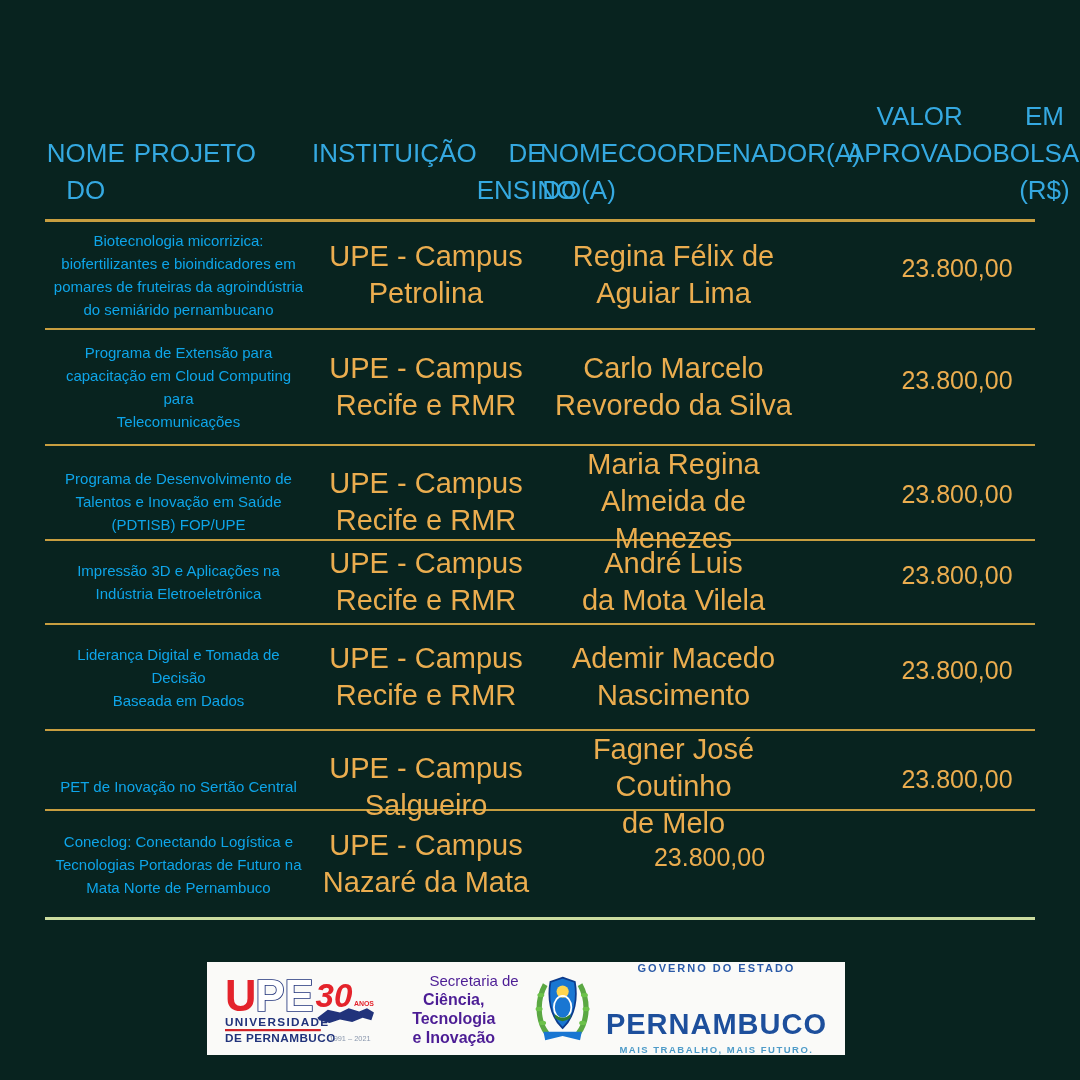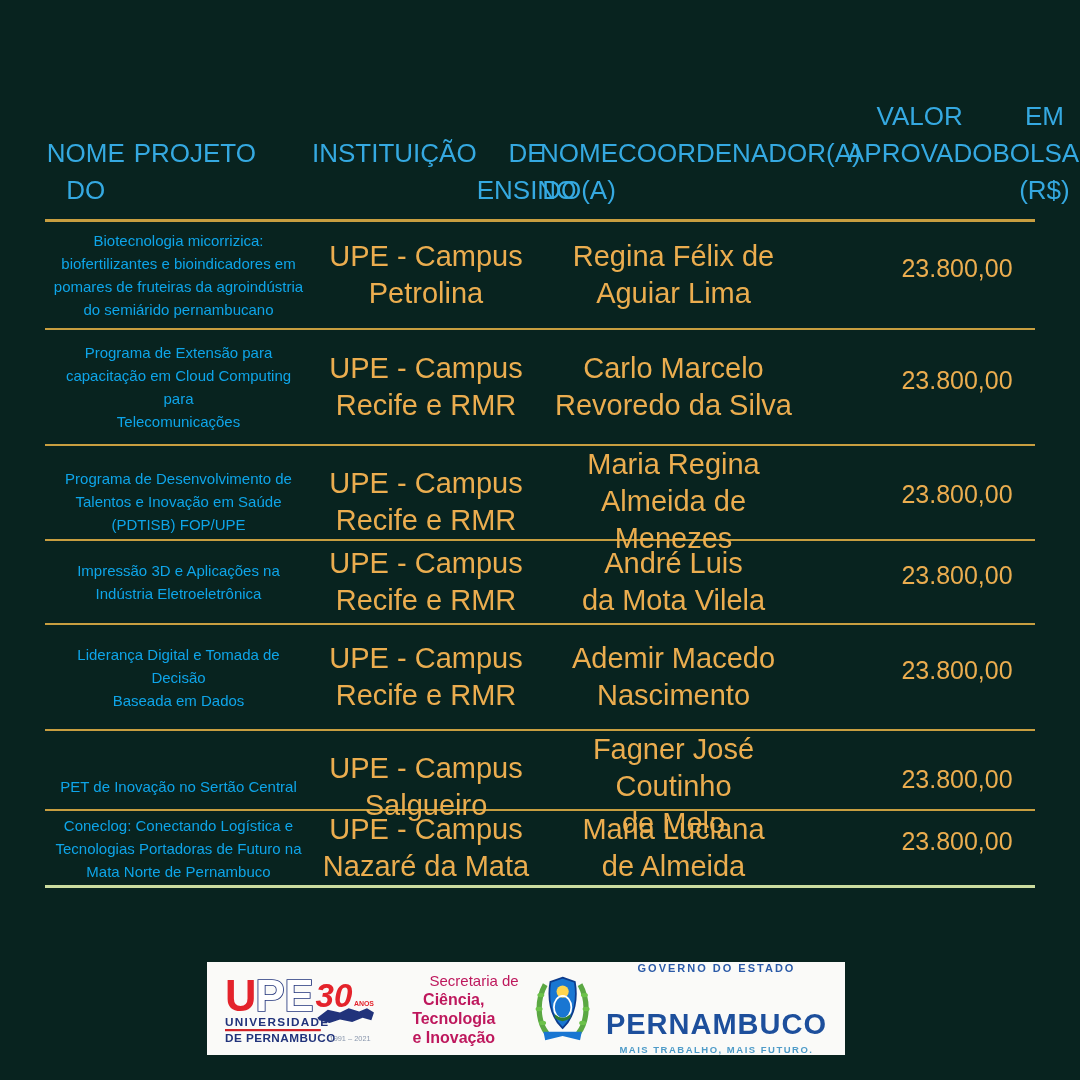--- a/index.html
+++ b/index.html
@@ -9,33 +9,33 @@
   }
   .table{position:absolute;left:45px;top:0;width:990px;}
   .row{display:grid;grid-template-columns:267px 228px 267px 228px;align-items:center;box-sizing:border-box;}
   .thead{height:222px;align-items:end;padding-bottom:10px;border-bottom:3px solid #C89E40;}
   .hcell{display:flex;flex-direction:row;text-align:center;color:#35A9E1;font-size:26px;line-height:37px;font-weight:400;}
   .h1{padding-right:56px;gap:7px;}
   .h2{padding-right:44px;}
   .h3{padding-right:18px;}
   .h4{padding-left:40px;}
   .r1{height:108px;}.r2{height:116px;}.r3{height:95px;}.r4{height:84px;}
-  .r5{height:106px;}.r6{height:80px;}.r7{height:77px;}
+  .r5{height:106px;}.r6{height:80px;}.r7{height:109px;}
   .r1,.r2,.r3,.r4,.r5,.r6{border-bottom:2px solid #C89E40;}
   .r7{border-bottom:3px solid #CBDC9F;}
   .cell{white-space:pre-line;text-align:center;}
   .project{font-size:15px;line-height:23px;color:#0ea5e9;padding:0 6px;}
   .inst,.coord{font-size:29px;line-height:37px;color:#EBAD4F;}
   .value{font-size:25px;color:#EBAD4F;padding-left:72px;margin-top:-14px;}
   .footer-bar{
     position:absolute;left:207px;top:962px;width:638px;height:93px;
     background:#FAFAF8;display:flex;align-items:center;
     padding:0 18px;box-sizing:border-box;gap:14px;
   }
-  .sec-block{text-align:right;color:#be185d;margin-left:auto;line-height:19px;}
+  .sec-block{text-align:right;color:#4c1d95;margin-left:auto;line-height:19px;}
   .sec1{font-size:15px;font-weight:400;}
   .sec2{font-size:16px;font-weight:bold;text-align:center;}
   .gov-block{text-align:center;line-height:1;}
   .gov1{font-size:11px;font-weight:bold;letter-spacing:2px;color:#2B5AA7;margin-bottom:4px;}
   .gov2{font-size:29px;font-weight:bold;letter-spacing:1px;color:#1D4F9C;margin-bottom:6px;margin-top:36px;}
   .gov3{font-size:9.5px;font-weight:bold;letter-spacing:1.5px;color:#4E9BC8;}
   .coat{margin-left:auto;}
   svg text{font-family:"Liberation Sans",sans-serif;}
 </style>
 </head>
@@ -126,22 +126,20 @@
 de Melo</div>
       <div class="cell value">23.800,00</div>
     </div>
 
     <div class="row r7">
       <div class="cell project">Coneclog: Conectando Logística e
 Tecnologias Portadoras de Futuro na
 Mata Norte de Pernambuco</div>
       <div class="cell inst">UPE - Campus
 Nazaré da Mata</div>
-      <div class="cell coord">Maria Luciana
-de Almeida</div>
       <div class="cell value">23.800,00</div>
     </div>
 
   </div>
 
   <div class="footer-bar">
 
     <svg width="172" height="80" viewBox="0 0 172 80">
       <text x="0" y="42" font-size="50" font-weight="bold" fill="#E4232B">U</text>
       <text x="35" y="42" font-size="50" font-weight="bold" fill="#FFFFFF" stroke="#21337B" stroke-width="2" paint-order="stroke">PE</text>

